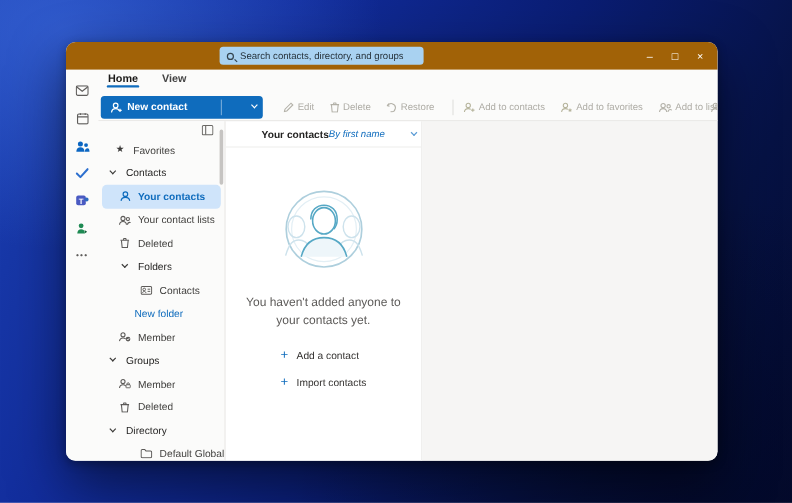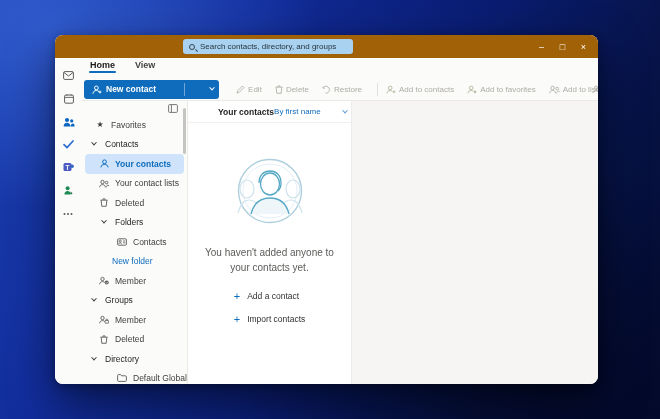--- a/index.html
+++ b/index.html
@@ -74,21 +74,21 @@
   .navrow.link { color:#0f6cbd; padding-left:30px; }
   .navlabel { white-space:nowrap; overflow:hidden; }
   .navchev { color:#3c3b39; }
   .collapse-ic { position:absolute; top:3px; right:9px; cursor:pointer; }
   .vscroll { position:absolute; top:7px; right:1px; width:3px; height:46px; background:#c6c4c2; border-radius:2px; cursor:pointer; }
 
   
   .listpanel { width:164px; background:#fff; border-right:1px solid #edecea; display:flex; flex-direction:column; }
   .listheader { height:22px; display:flex; align-items:center; justify-content:space-between; padding:0 10px 0 30px; border-bottom:1px solid #f1f0ee; }
   .listtitle { font-size:8.5px; font-weight:bold; color:#242322; white-space:nowrap; }
-  .sortby { font-size:8px; color:#0f6cbd; display:flex; align-items:center; gap:22px; cursor:pointer; white-space:nowrap; }
+  .sortby { font-size:8px; color:#0f6cbd; display:flex; align-items:center; gap:22px; cursor:pointer; white-space:nowrap;font-style:italic; }
   .empty { flex:1; display:flex; flex-direction:column; align-items:center; padding-top:28px; }
   .empty-title { margin-top:14px; font-size:10px; line-height:15px; color:#5d5b59; text-align:center; }
   .linkcol { margin-top:16px; display:flex; flex-direction:column; gap:13px; }
   .elink { display:flex; align-items:center; gap:7px; font-size:8.5px; color:#33312f; cursor:pointer; }
   .plus { color:#0f6cbd; font-size:11px; line-height:8px; }
 
   
   .reading { flex:1; background:#f6f5f4; }
 </style>
 </head>

